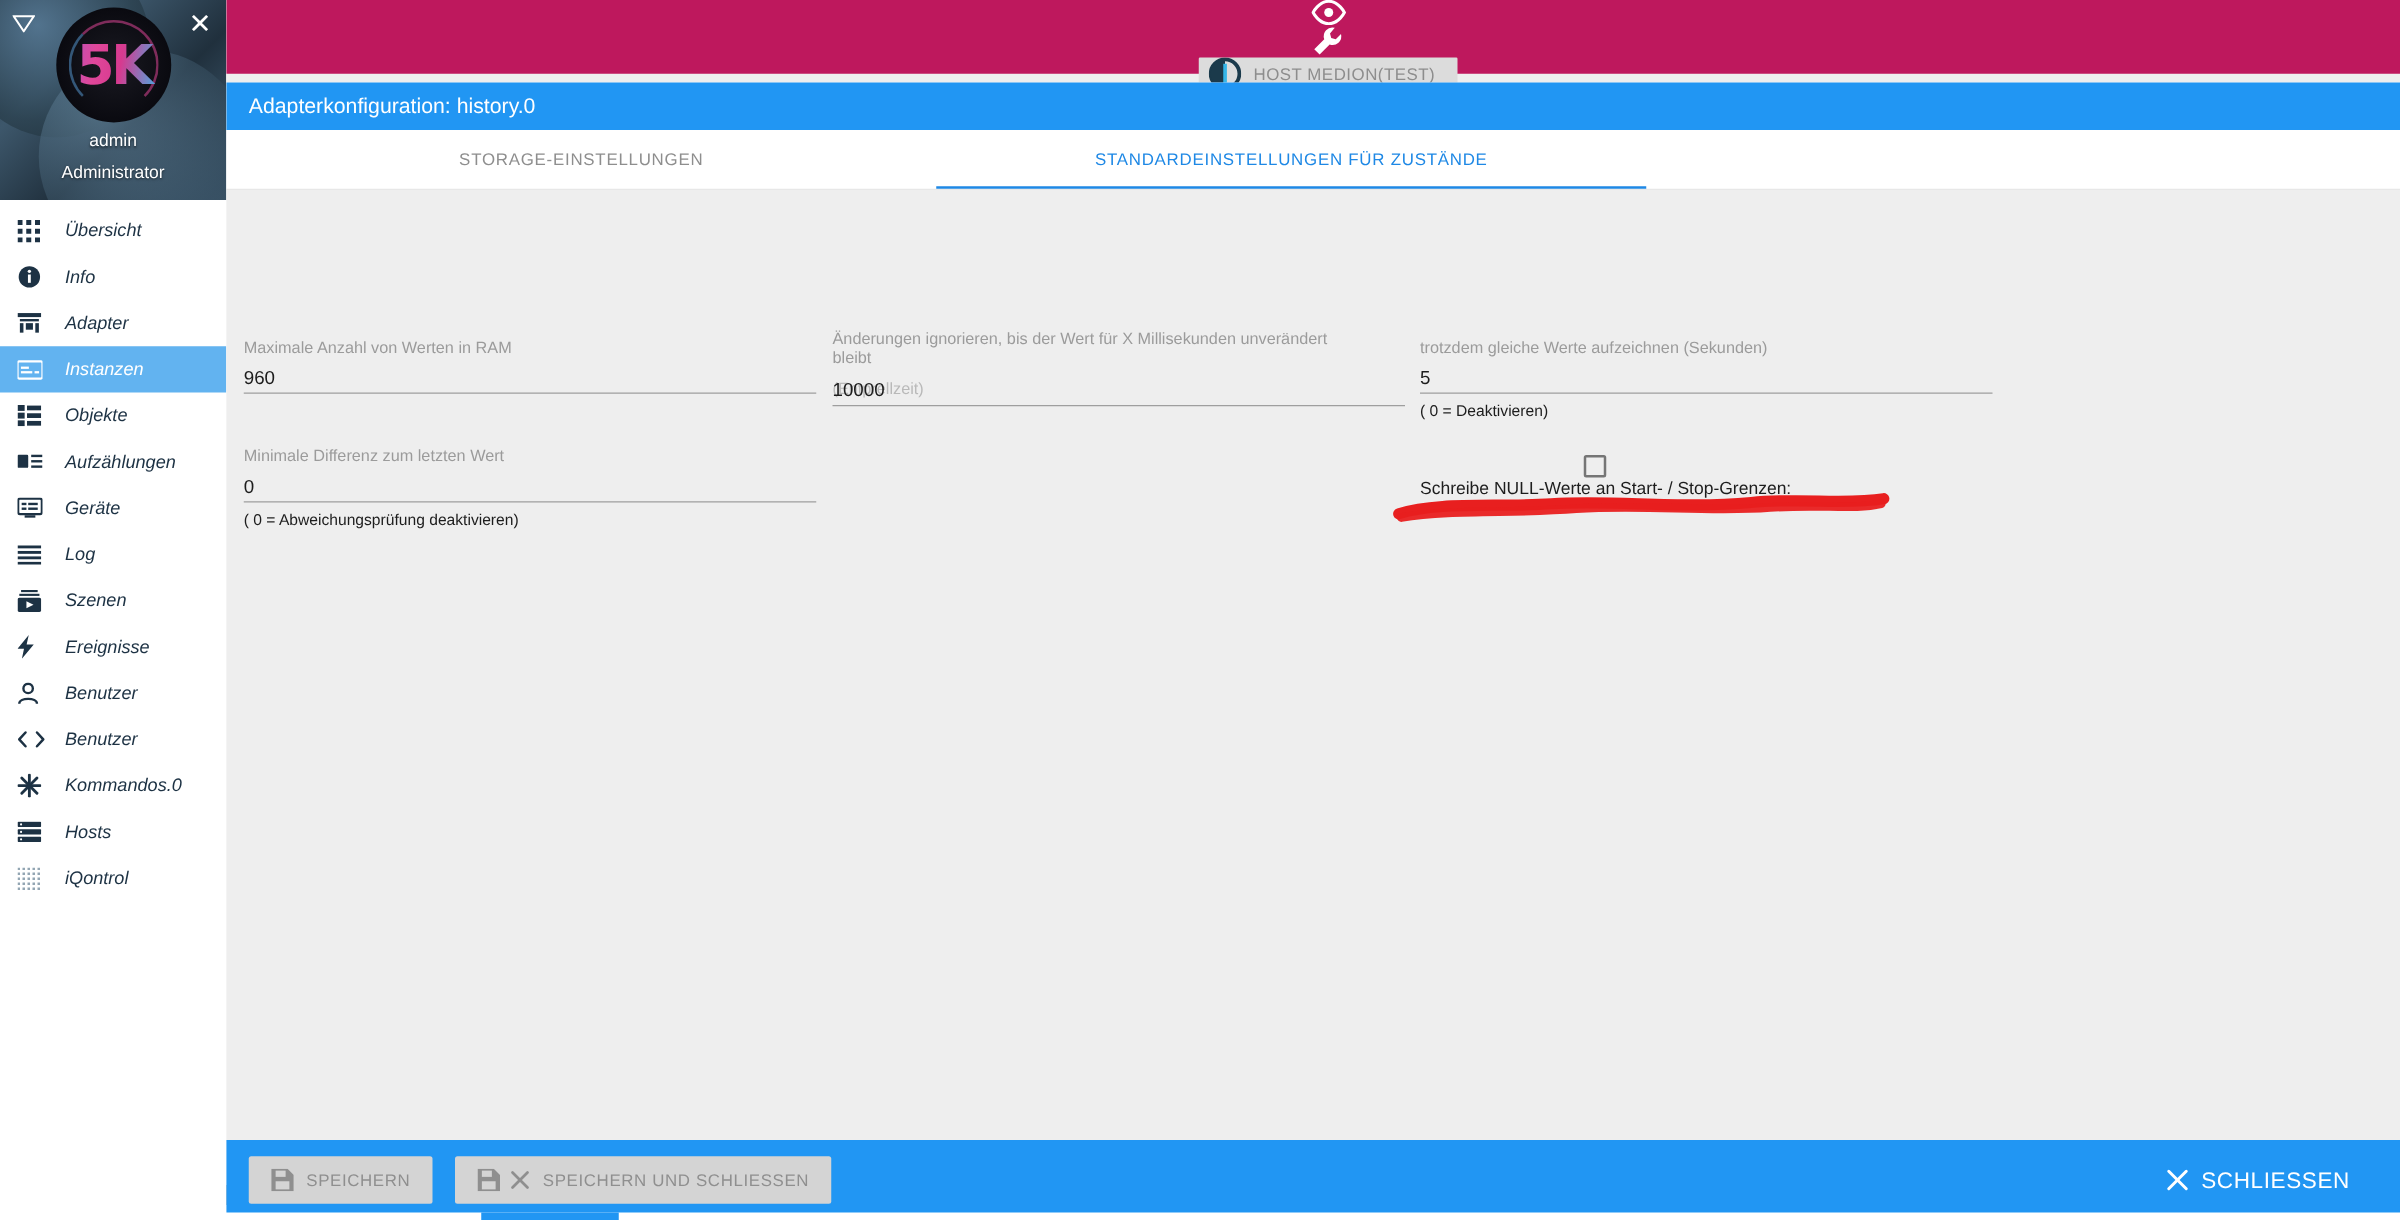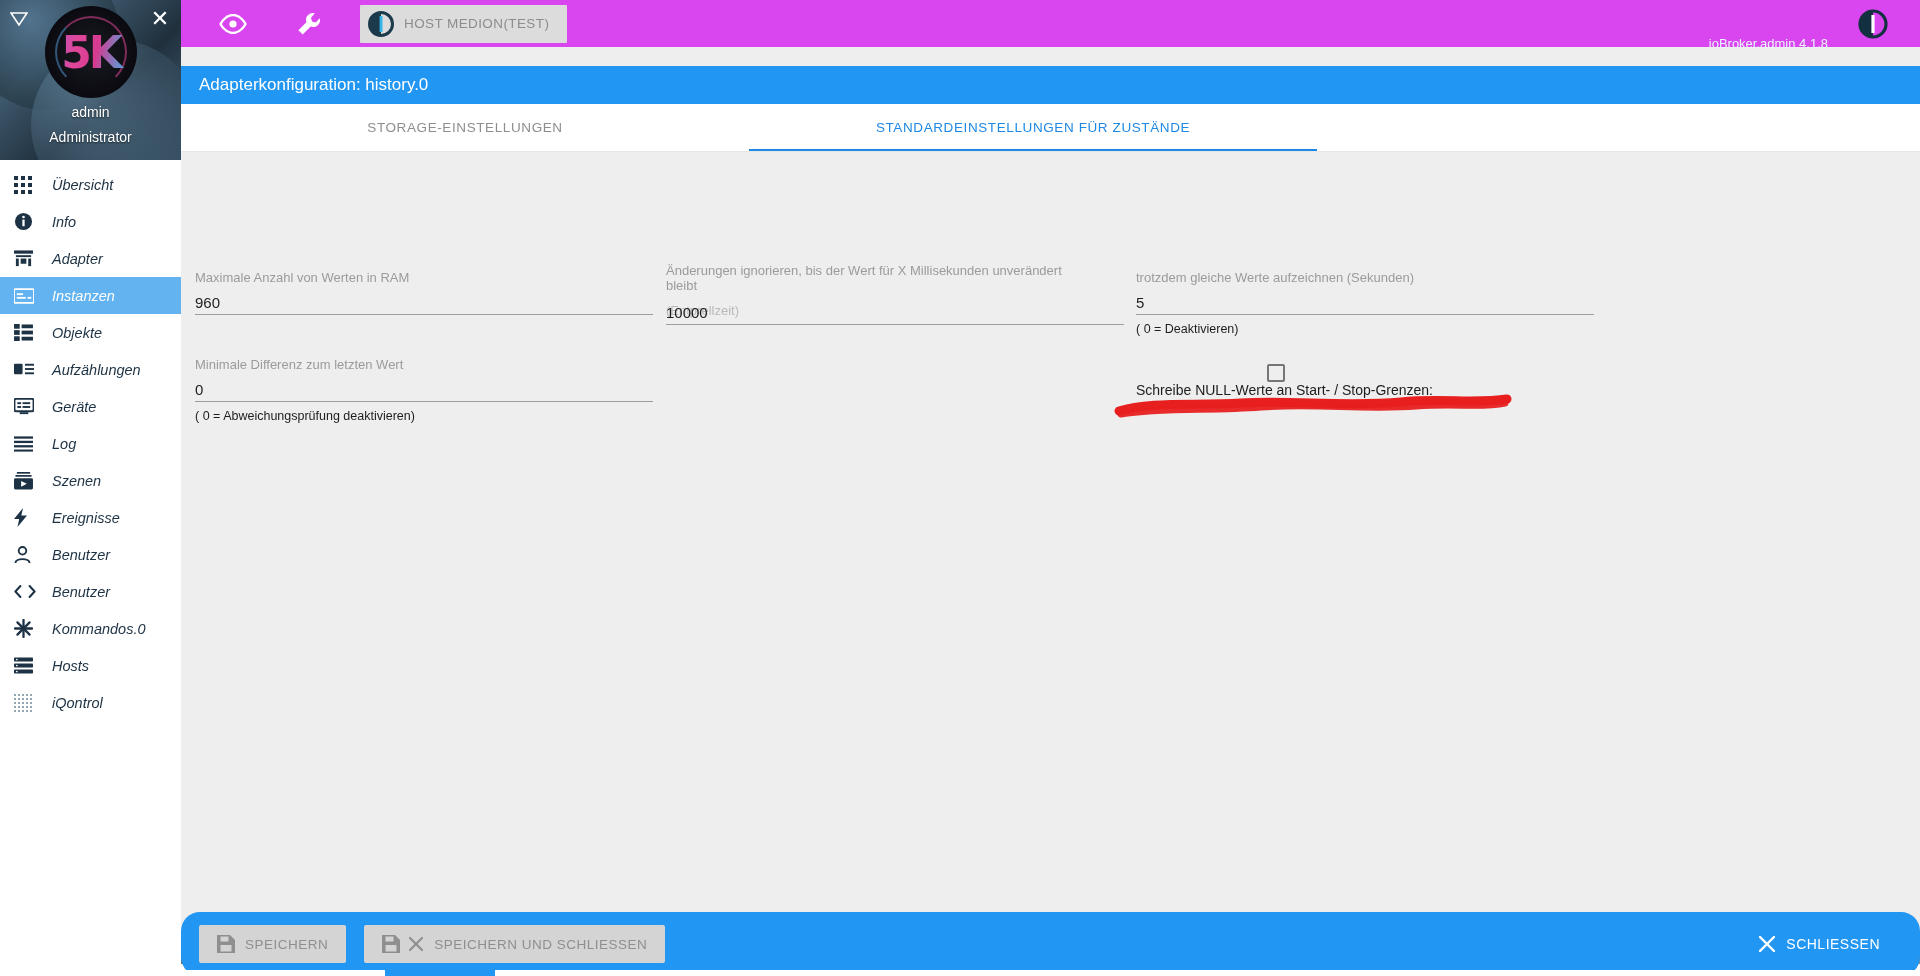--- a/index.html
+++ b/index.html
@@ -120,23 +120,23 @@
     width: 26px; height: 22px;
     margin-right: 12px;
     display: flex; align-items: center; justify-content: flex-start;
     flex: 0 0 26px;
   }
   .menu-item svg { display: block; }
 
   
   .appbar {
     position: absolute; left: 181px; top: 0;
-    width: 1739px; height: 47px;
-    background: #d946ef;
-    display: flex; align-items: center;
+    width: 1739px; height: 59px;
+    background: #be185d;
+    display: flex; align-items: center; flex-direction: column;
   }
   .appbar-icon {
     width: 54px; height: 54px;
     display: flex; align-items: center; justify-content: center;
     color: #ffffff;
     cursor: pointer;
   }
   .eye-btn { margin-left: 25px; }
   .wrench-btn { margin-left: 22px; }
   .host-chip {
@@ -289,21 +289,21 @@
     position: absolute; left: 0; top: 0;
     width: 1100px; height: 16px;
     background: #6e6e6e;
   }
 
   
   .bottombar {
     position: absolute; left: 181px; bottom: 0;
     width: 1739px; height: 64px;
     background: #2196f3;
-    display: flex; align-items: center; border-radius: 19px;
+    display: flex; align-items: center;
   }
   .btn {
     display: flex; align-items: center;
     height: 38px;
     padding: 0 18px;
     margin-left: 18px;
     background: #d4d4d4;
     color: #8f8f8f;
     font-size: 13.5px;
     letter-spacing: 0.5px;
@@ -311,21 +311,21 @@
     border-radius: 2px;
     text-transform: uppercase;
     user-select: none;
   }
   .btn .btn-icon { margin-right: 10px; display: flex; align-items: center; }
   .btn .btn-icon + .btn-icon { margin-right: 10px; margin-left: -2px; }
   .btn-close {
     margin-left: auto; margin-right: 22px;
     background: transparent;
     color: #ffffff;
-    font-size: 14px;
+    font-size: 18px;
   }
   .btn-close .btn-icon { color: #ffffff; }
 
   
   .page-edge {
     position: absolute; left: 0; bottom: 0;
     width: 1920px; height: 6px;
     background: #ffffff;
   }
   .edge-tab {

